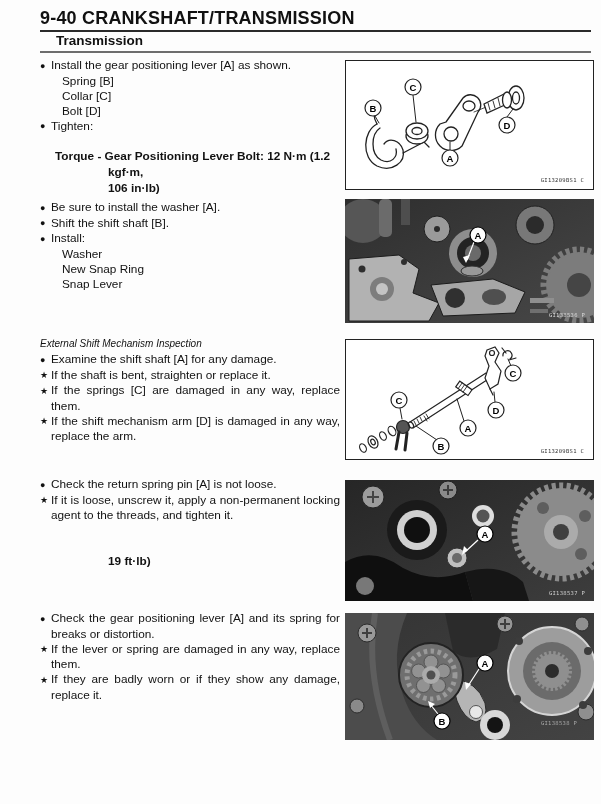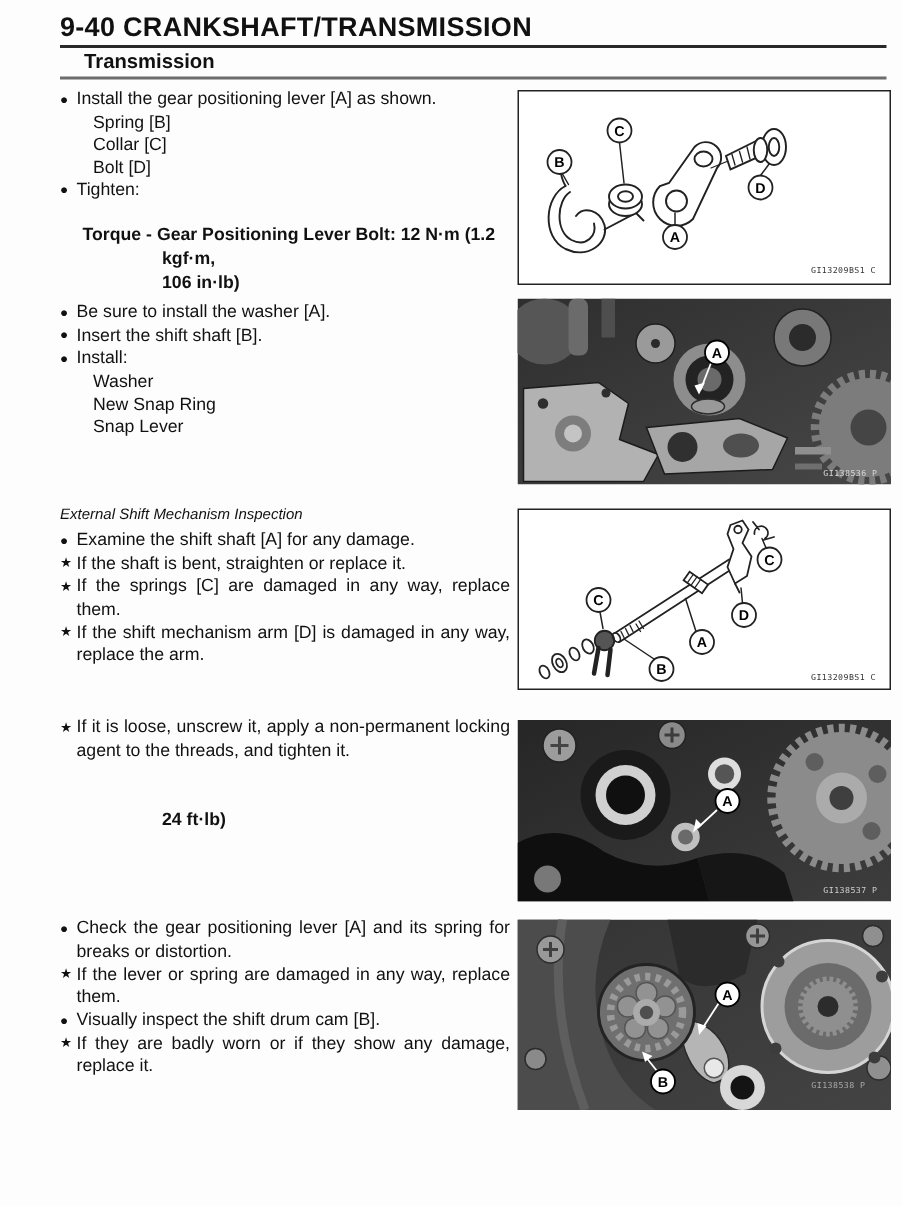--- a/index.html
+++ b/index.html
@@ -45,44 +45,44 @@
   <p class="item"><span class="mk">●</span><span>Install the gear positioning lever [A] as shown.</span></p>
   <p class="item sub"><span class="mk"></span><span>Spring [B]</span></p>
   <p class="item sub"><span class="mk"></span><span>Collar [C]</span></p>
   <p class="item sub"><span class="mk"></span><span>Bolt [D]</span></p>
   <p class="item"><span class="mk">●</span><span>Tighten:</span></p>
   <p class="torque"><span>Torque - Gear Positioning Lever Bolt: 12 N·m (1.2 kgf·m,</span><br><span>106 in·lb)</span></p>
 </div>
 
 <div class="txtblock" id="b2">
   <p class="item"><span class="mk">●</span><span>Be sure to install the washer [A].</span></p>
-  <p class="item"><span class="mk">●</span><span>Insert the shift shaft [B].</span></p>
+  <p class="item"><span class="mk">●</span><span>Shift the shift shaft [B].</span></p>
   <p class="item"><span class="mk">●</span><span>Install:</span></p>
   <p class="item sub"><span class="mk"></span><span>Washer</span></p>
   <p class="item sub"><span class="mk"></span><span>New Snap Ring</span></p>
   <p class="item sub"><span class="mk"></span><span>Snap Lever</span></p>
 </div>
 
 <div class="txtblock" id="b3">
   <p class="insp-heading">External Shift Mechanism Inspection</p>
   <p class="item"><span class="mk">●</span><span>Examine the shift shaft [A] for any damage.</span></p>
   <p class="item"><span class="mk">★</span><span>If the shaft is bent, straighten or replace it.</span></p>
   <p class="item"><span class="mk">★</span><span>If the springs [C] are damaged in any way, replace them.</span></p>
   <p class="item"><span class="mk">★</span><span>If the shift mechanism arm [D] is damaged in any way, replace the arm.</span></p>
 </div>
 
 <div class="txtblock" id="b4">
+  <p class="item"><span class="mk">●</span><span>Check the return spring pin [A] is not loose.</span></p>
   <p class="item"><span class="mk">★</span><span>If it is loose, unscrew it, apply a non-permanent locking agent to the threads, and tighten it.</span></p>
-  <p class="torque"><br><span>24 ft·lb)</span></p>
+  <p class="torque"><br><span>19 ft·lb)</span></p>
 </div>
 
 <div class="txtblock" id="b5">
   <p class="item"><span class="mk">●</span><span>Check the gear positioning lever [A] and its spring for breaks or distortion.</span></p>
   <p class="item"><span class="mk">★</span><span>If the lever or spring are damaged in any way, replace them.</span></p>
-  <p class="item"><span class="mk">●</span><span>Visually inspect the shift drum cam [B].</span></p>
   <p class="item"><span class="mk">★</span><span>If they are badly worn or if they show any damage, replace it.</span></p>
 </div>
 
 <figure class="fig lineart" id="fig1" style="margin:0">
 <svg viewBox="0 0 247 128">
   <g fill="none" stroke="#222" stroke-width="1.3" stroke-linecap="round">
     <path d="M31,63 Q25,52 31,46"></path>
     <path d="M31,63 C17,70 15,97 31,105 C46,112 60,101 57,89 C54,79 43,76 38,83"></path>
     <path d="M34,67 C25,73 24,93 35,99 C45,104 52,96 50,88"></path>
     <path d="M57,92 L78,81 L83,86"></path>

